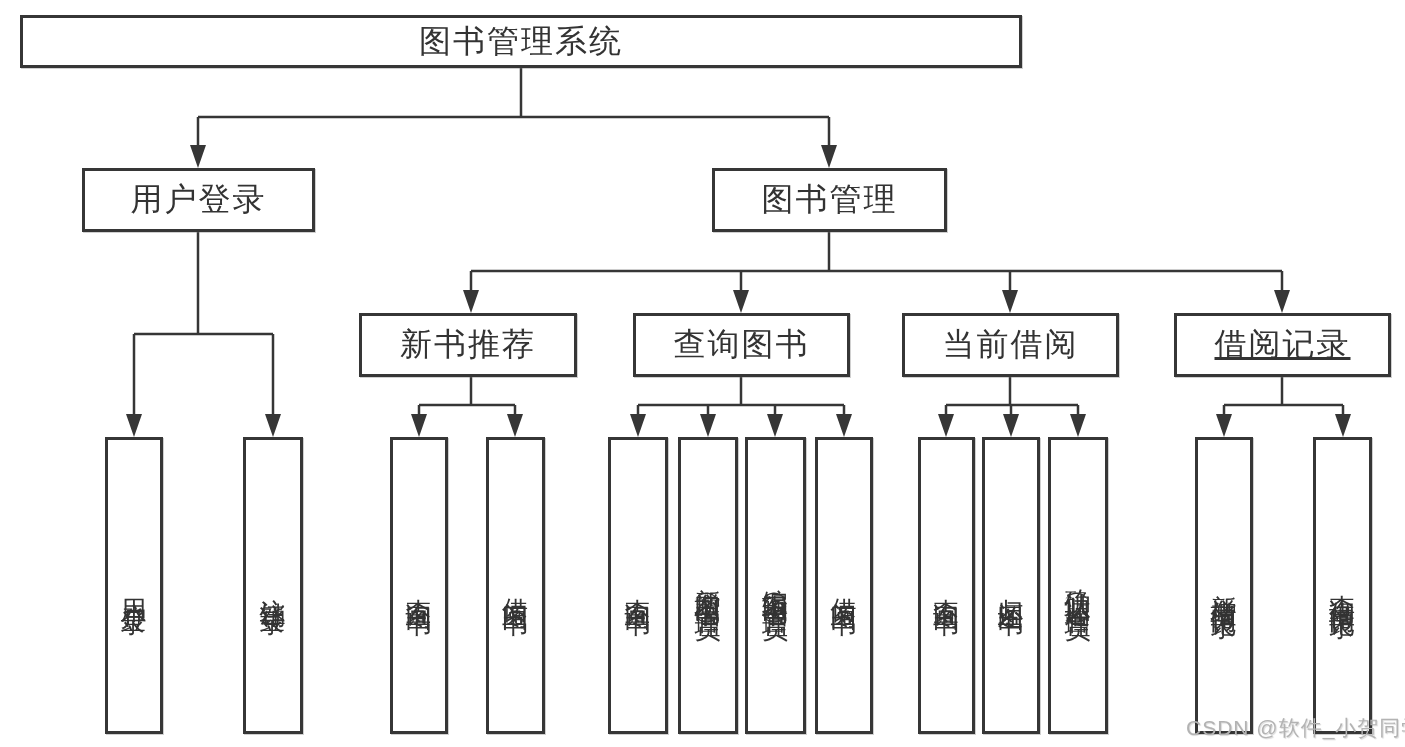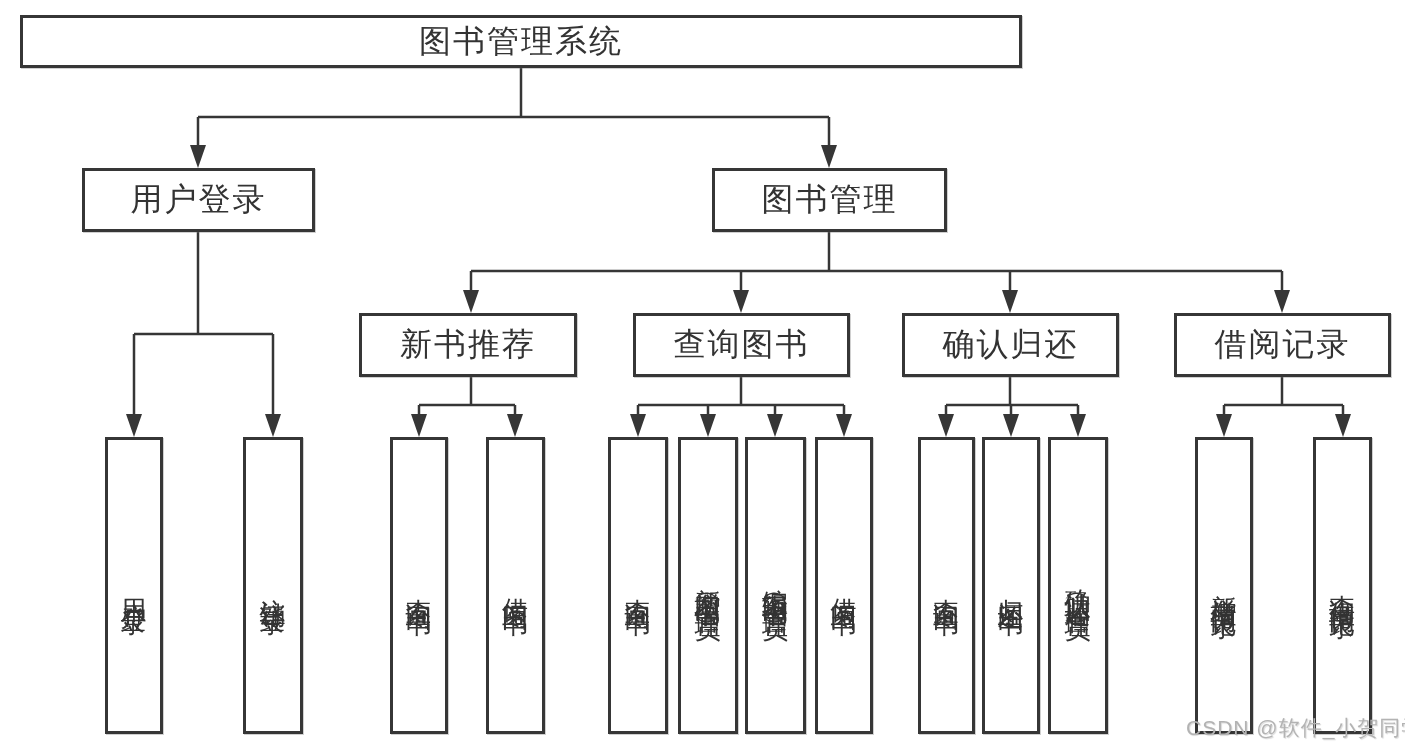--- a/index.html
+++ b/index.html
@@ -133,23 +133,23 @@
     <span>图书管理</span>
   </div>
 
   <div class="node hbox" style="left:359px; top:313px; width:218px; height:64px;">
     <span>新书推荐</span>
   </div>
   <div class="node hbox" style="left:633px; top:313px; width:217px; height:64px;">
     <span>查询图书</span>
   </div>
   <div class="node hbox" style="left:902px; top:313px; width:217px; height:64px;">
-    <span>确认归还</span>
+    <span>当前借阅</span>
   </div>
-  <div class="node hbox" style="left:1174px; top:313px; width:217px; height:64px;">
+  <div class="node hbox" style="left:1174px; top:313px; width:217px; height:64px;text-decoration:underline;">
     <span>借阅记录</span>
   </div>
 
   <div class="node vbox" style="left:105px; top:437px; width:58px; height:297px;">
     <span>用户登录</span>
   </div>
   <div class="node vbox" style="left:243px; top:437px; width:60px; height:297px;">
     <span>注销登录</span>
   </div>
 

